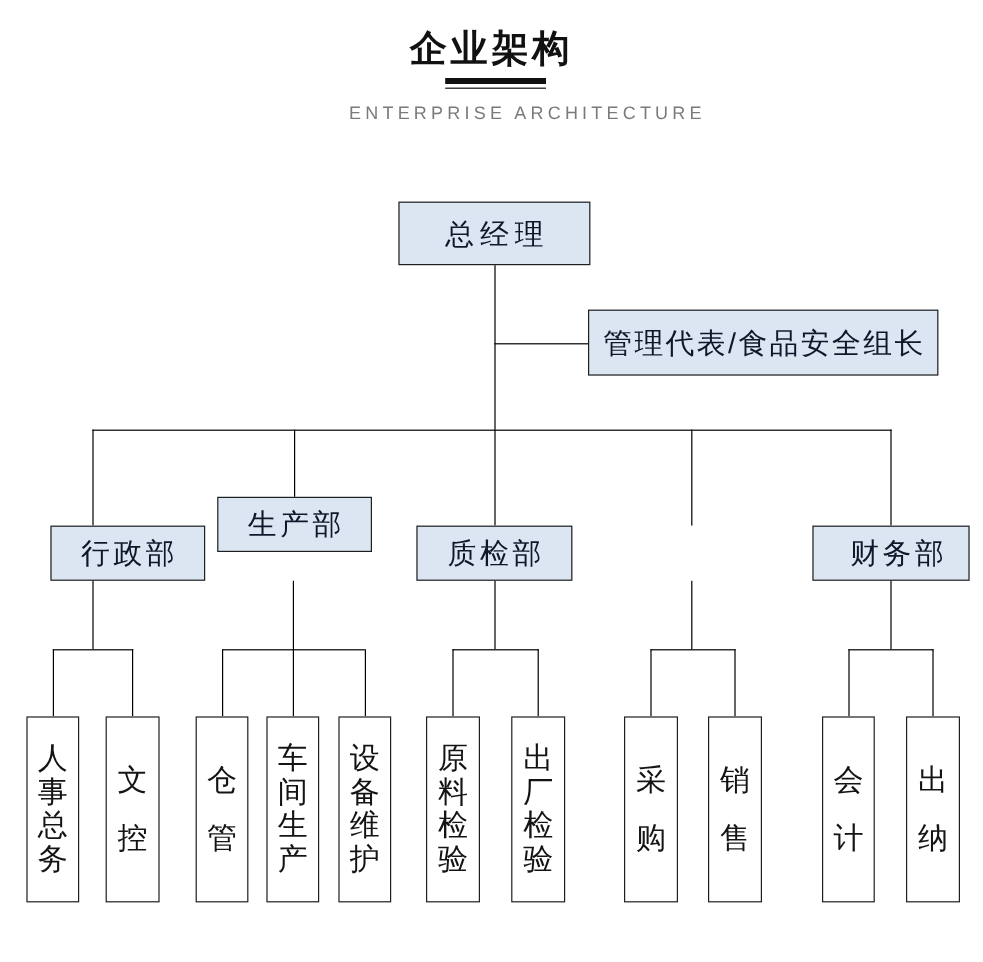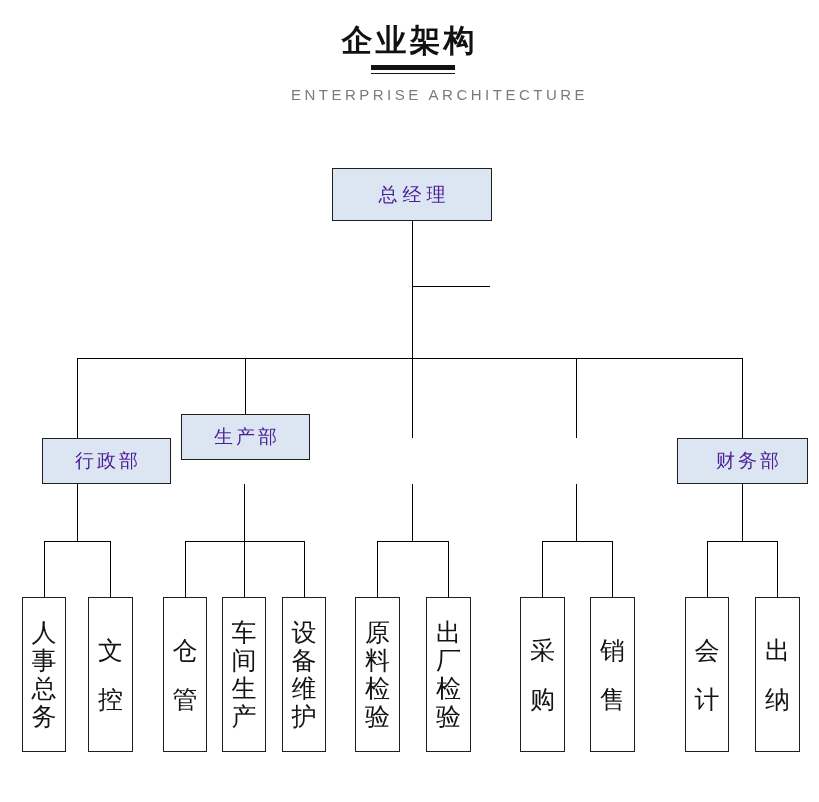--- a/index.html
+++ b/index.html
@@ -46,22 +46,22 @@
     padding-left: 30px;
   }
   .box {
     position: absolute;
     box-sizing: border-box;
     background: #dbe6f2;
     border: 1px solid #1f1f1f;
     display: flex;
     align-items: center;
     justify-content: center;
-    color: #4c1d95;
-    font-size: 19px;
+    color: #0f172a;
+    font-size: 24px;
   }
   .box.gm      { letter-spacing: 5px; text-indent: 5px; }
   .box.mgr     { letter-spacing: 2px; text-indent: 2px; }
   .box.dept    { letter-spacing: 3px; text-indent: 3px; }
   .leafbox {
     position: absolute;
     box-sizing: border-box;
     top: 597px;
     height: 155px;
     background: #ffffff;
@@ -85,32 +85,34 @@
 
 <div id="stage">
 
   <div class="title">企业架构</div>
   <div class="title-bar-thick"></div>
   <div class="title-bar-thin"></div>
   <div class="subtitle">ENTERPRISE ARCHITECTURE</div>
 
   <div class="box gm" style="left:332px; top:168px; width:160px; height:53px;">总经理</div>
 
+  <div class="box mgr" style="left:490px; top:258px; width:292px; height:55px;">管理代表/食品安全组长</div>
 
   <div class="vline" style="left:412px; top:221px; height:137px;"></div>
   <div class="hline" style="left:412px; top:286px; width:78px;"></div>
   <div class="hline" style="left:77px; top:358px; width:666px;"></div>
   <div class="vline" style="left:77px;  top:358px; height:80px;"></div>
   <div class="vline" style="left:245px; top:358px; height:80px;"></div>
   <div class="vline" style="left:412px; top:358px; height:80px;"></div>
   <div class="vline" style="left:576px; top:358px; height:80px;"></div>
   <div class="vline" style="left:742px; top:358px; height:80px;"></div>
 
   <div class="box dept" style="left:13px;  top:438px; width:129px; height:46px;margin-left:29px;">行政部</div>
   <div class="box dept" style="left:181px; top:414px; width:129px; height:46px;">生产部</div>
+  <div class="box dept" style="left:347px; top:438px; width:130px; height:46px;">质检部</div>
   <div class="box dept" style="left:677px; top:438px; width:131px; height:46px;padding-left:10px;">财务部</div>
 
   <div class="vline" style="left:77px; top:484px; height:57px;"></div>
   <div class="hline" style="left:44px; top:541px; width:67px;"></div>
   <div class="vline" style="left:44px;  top:541px; height:56px;"></div>
   <div class="vline" style="left:110px; top:541px; height:56px;"></div>
 
   <div class="vline" style="left:244px; top:484px; height:113px;"></div>
   <div class="hline" style="left:185px; top:541px; width:119px;"></div>
   <div class="vline" style="left:185px; top:541px; height:56px;"></div>

